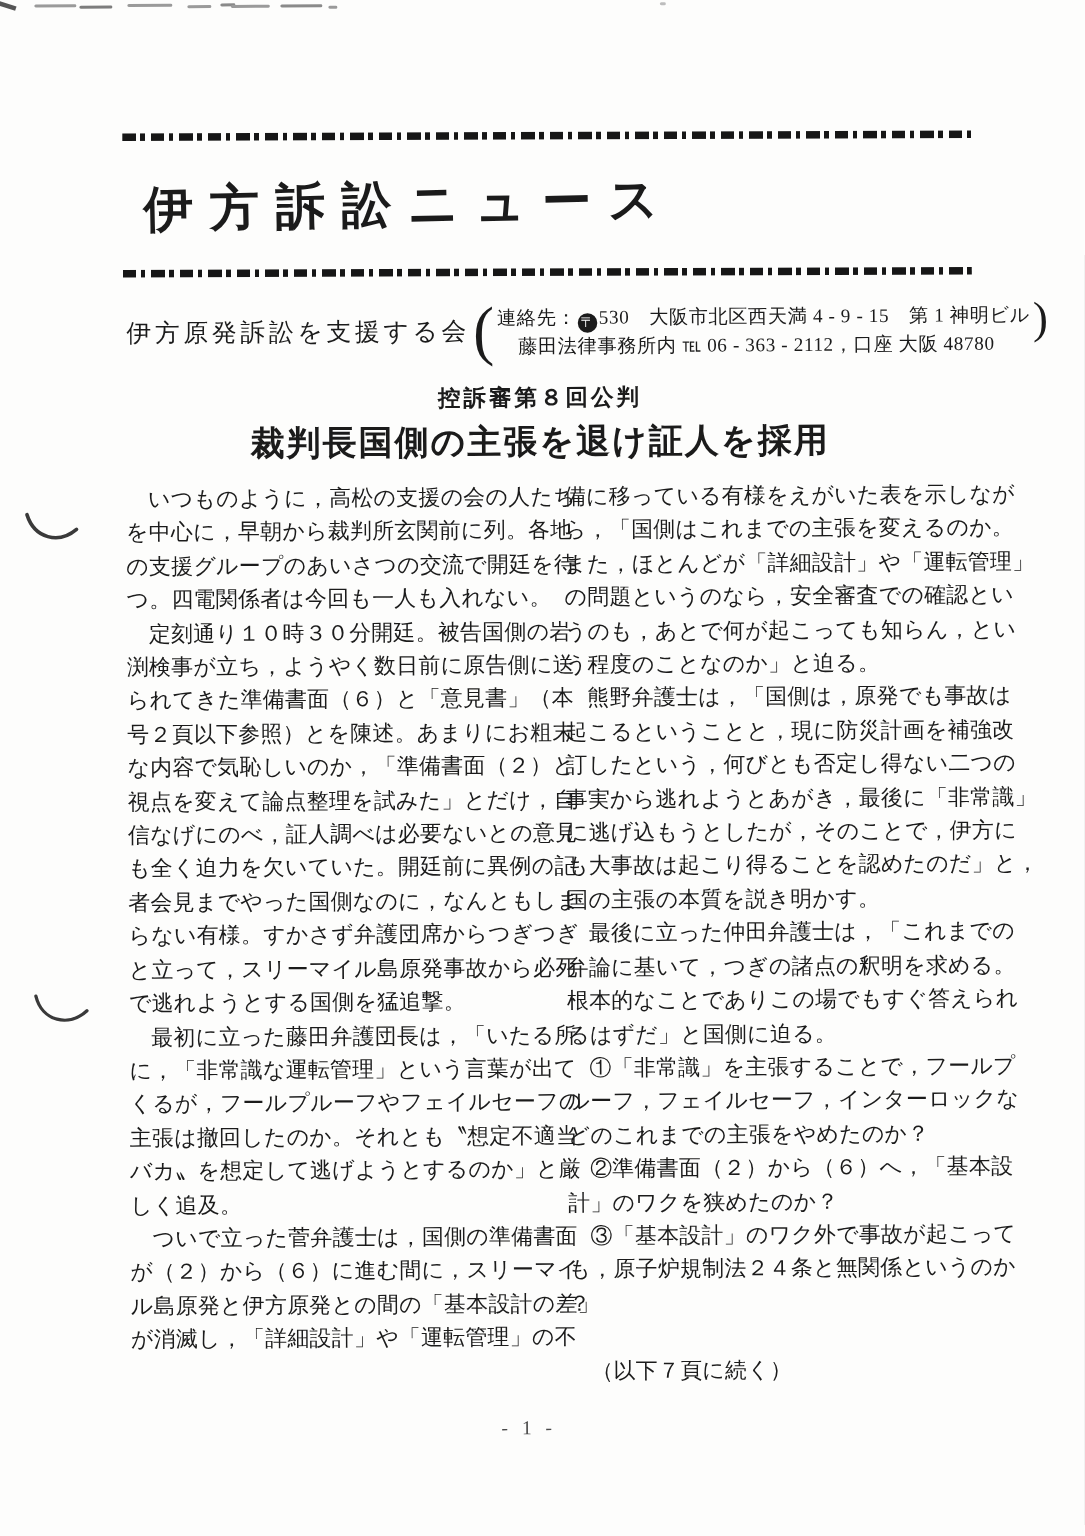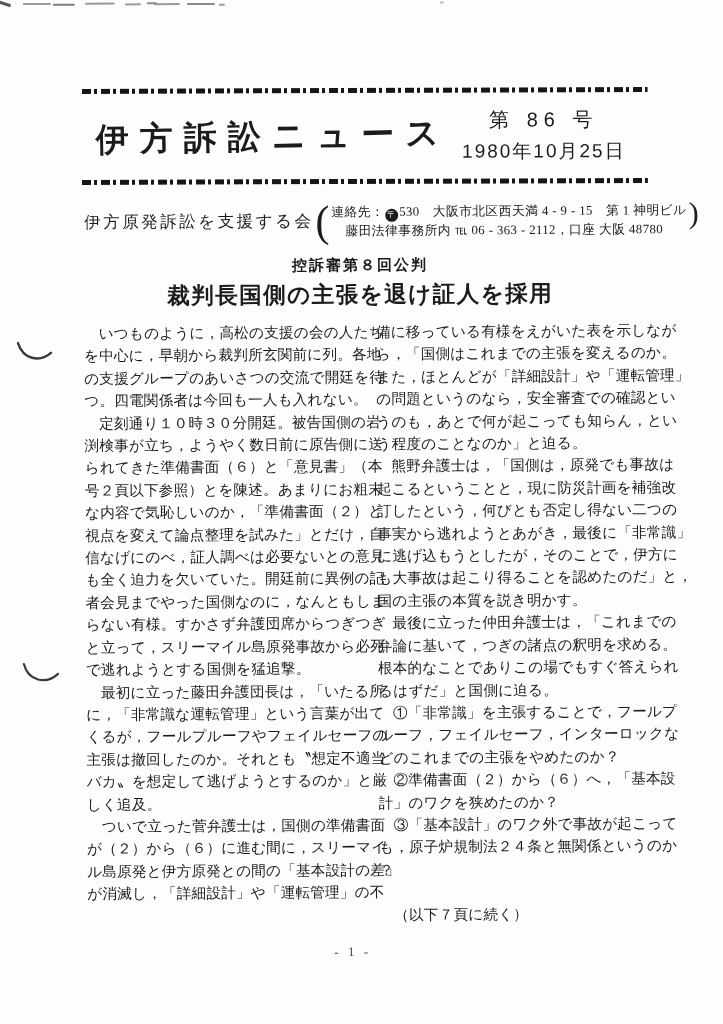--- a/index.html
+++ b/index.html
@@ -134,24 +134,20 @@
     <div class="curve-mark" style="left:20px;top:658px;">
       <svg width="40" height="28" viewBox="0 0 40 28">
         <path d="M3 4 C 7 21, 25 25, 37 14" fill="none" stroke="#3a3a3a" stroke-width="2.2" stroke-linecap="round"></path>
       </svg>
     </div>
 
     <div class="masthead">
       <div class="dash-rule"></div>
       <div class="mast-row">
         <h1 class="mast-title">伊方訴訟ニュース</h1>
-        <div class="mast-right">
-          <div class="mast-issue">第 86 号</div>
-          <div class="mast-date">1980年10月25日</div>
-        </div>
       </div>
       <div class="dash-rule bottom"></div>
     </div>
 
     <div class="publisher">
       <span class="pub-name">伊方原発訴訟を支援する会</span>
       <span class="big-paren">(</span>
       <span class="contact">
         <span class="contact-line"><span>連絡先：</span><span class="postal-mark">〒</span><span>530　大阪市北区西天満 4 - 9 - 15　第 1 神明ビル</span></span>
         <span class="contact-line second">藤田法律事務所内 ℡ 06 - 363 - 2112，口座 大阪 48780</span>

